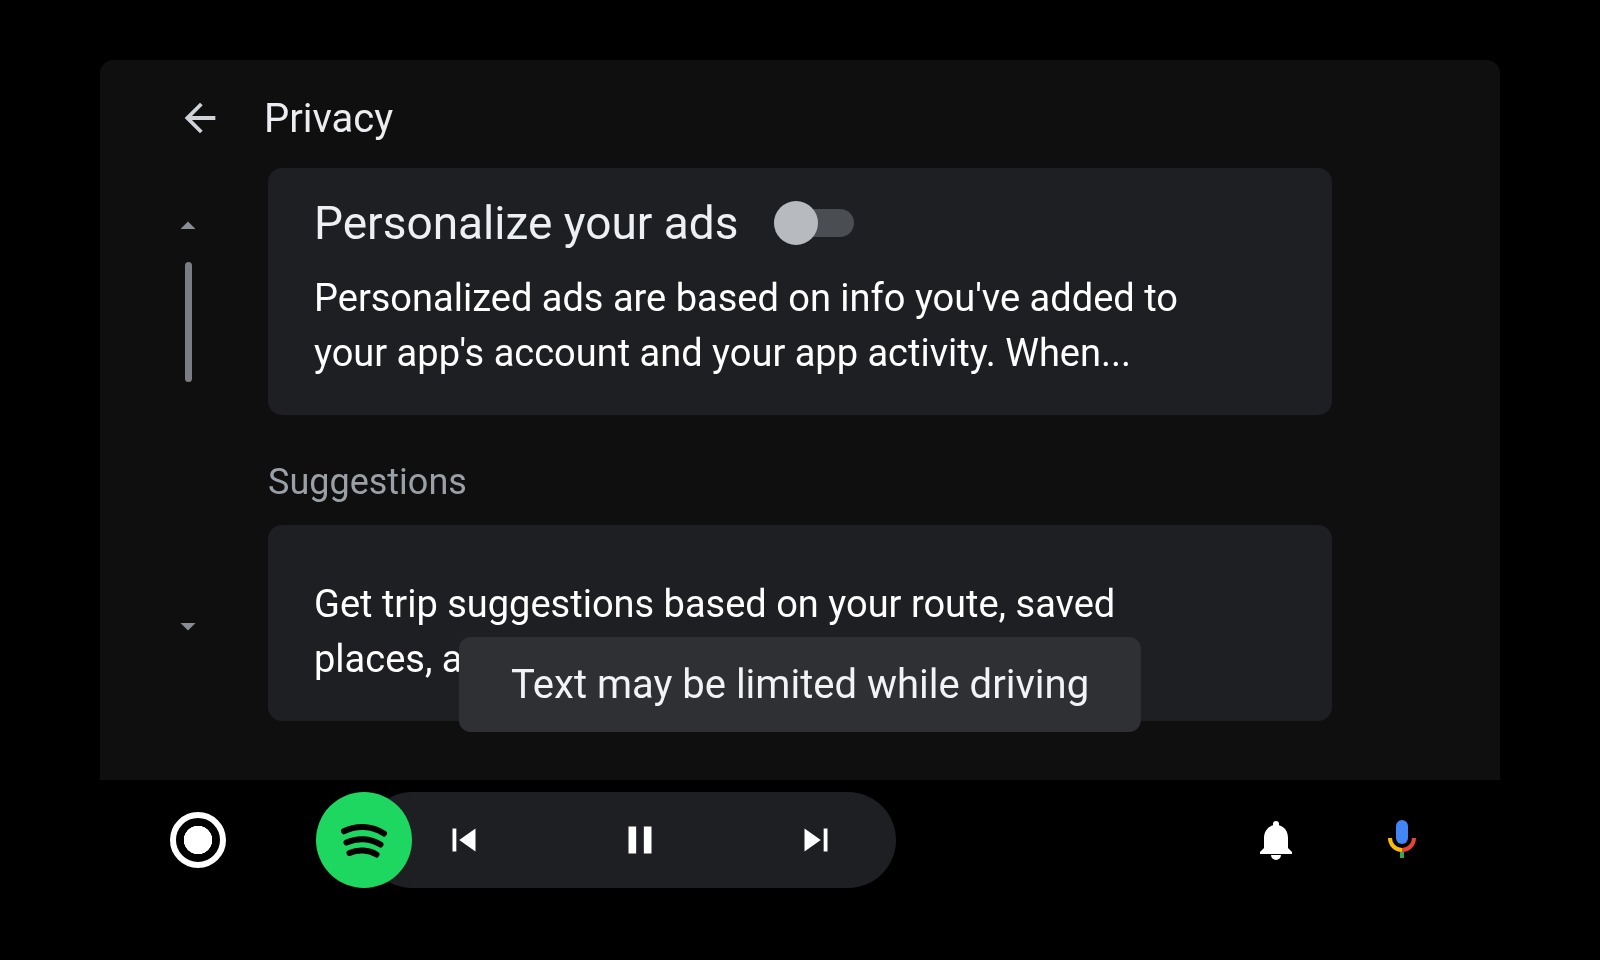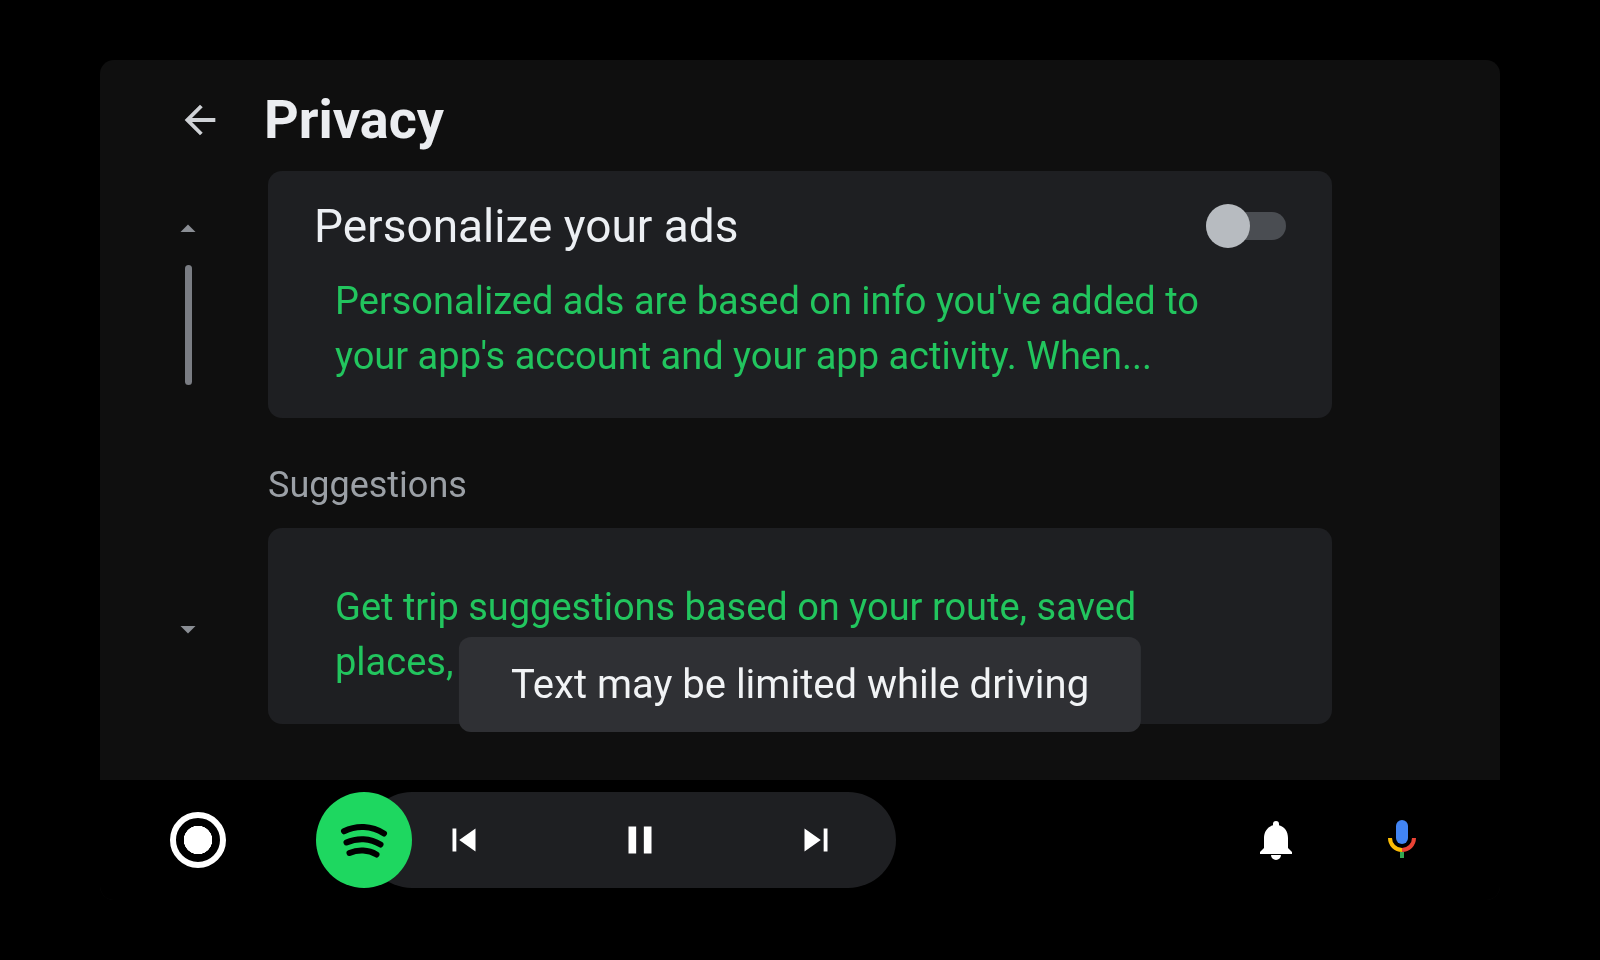--- a/index.html
+++ b/index.html
@@ -28,22 +28,22 @@
     padding: 28px 40px 20px 70px;
     gap: 34px;
   }
   .back-btn {
     width: 60px; height: 60px;
     display: flex; align-items: center; justify-content: center;
     color: #cfd2d6;
   }
   .back-btn svg { width: 46px; height: 46px; }
   .page-title {
-    font-size: 54px;
-    font-weight: 700;
+    font-size: 40px;
+    font-weight: 400;
     color: #ebedf0;
     text-align: right;
   }
   
   .body {
     position: relative;
     padding-left: 168px;
     padding-right: 168px;
     height: calc(100% - 118px - 120px);
   }
@@ -69,36 +69,34 @@
     background: #1e1f22;
     border-radius: 14px;
     padding: 30px 46px 34px 46px;
     margin-top: 0;
     position: relative;
   }
   .card + .section-label { margin-top: 46px; }
   .card .row-top {
     display: flex;
     align-items: center;
-    justify-content: space-between;
     gap: 36px;
   }
   .card h2 {
     font-size: 46px;
     font-weight: 400;
     color: #eceff3;
     line-height: 1.1;
   }
   .card p {
     font-size: 38px;
-    color: #22c55e;
+    color: #ffffff;
     margin-top: 22px;
     line-height: 1.45;
     max-width: 900px;
-    margin-left: 21px;
   }
   .section-label {
     font-size: 36px;
     color: #9ba0a6;
     margin-bottom: 11px;
   }
   
   .switch {
     position: relative;
     width: 80px; height: 44px;

